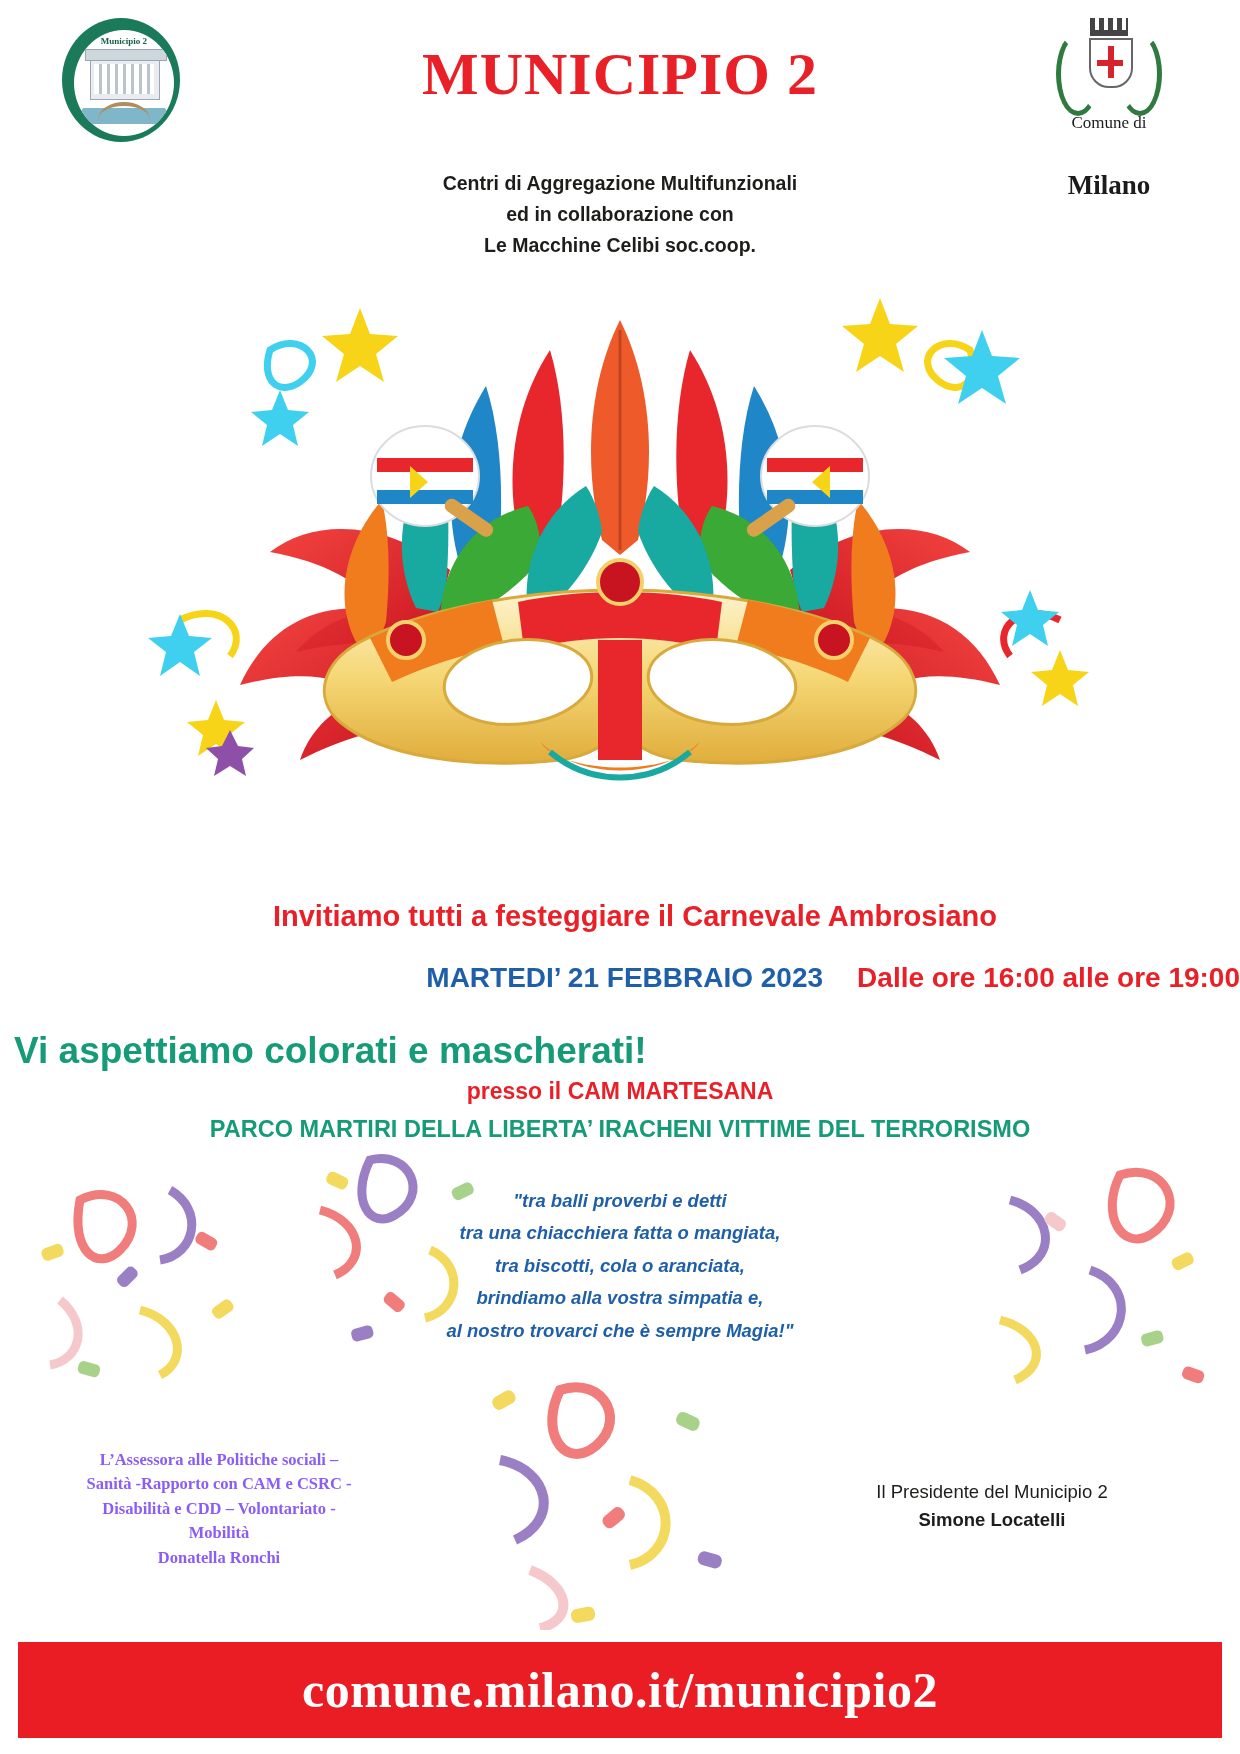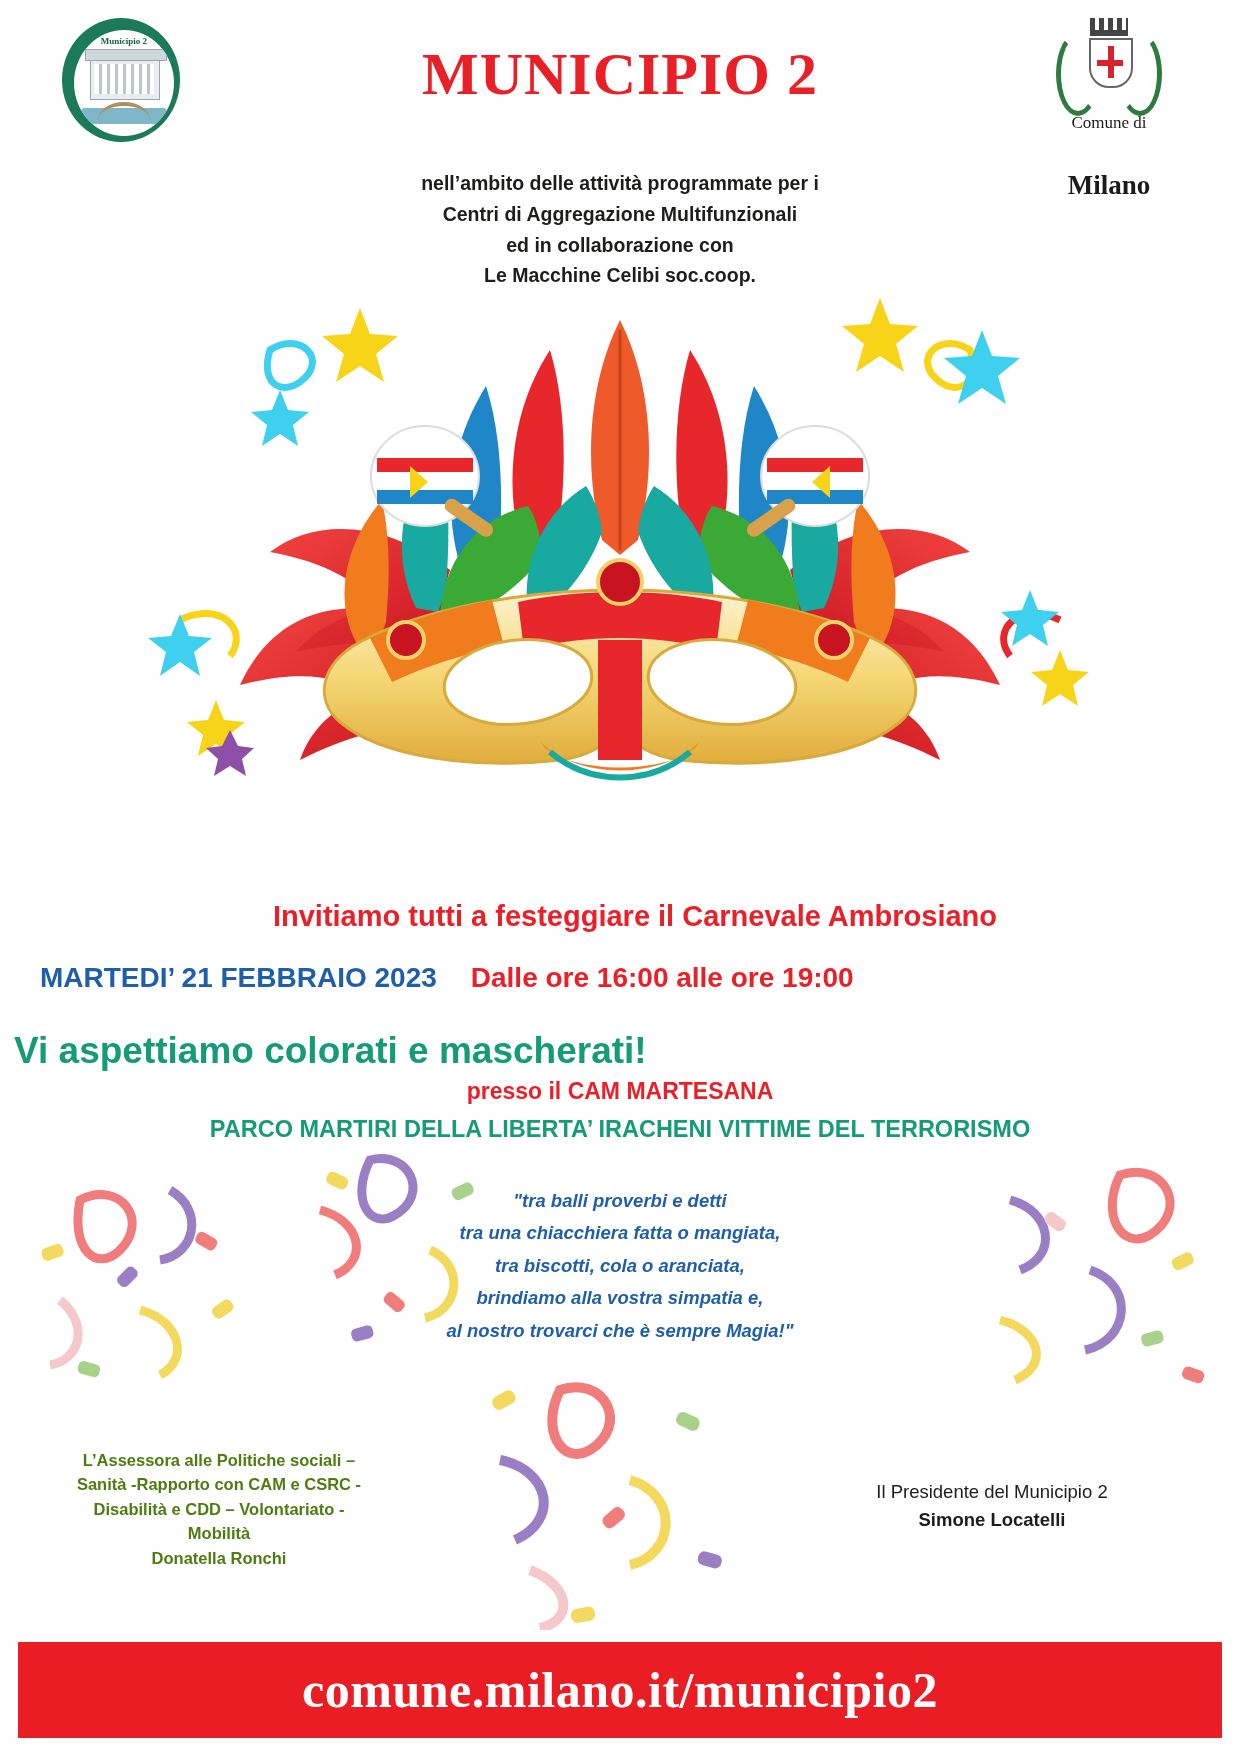--- a/index.html
+++ b/index.html
@@ -207,21 +207,21 @@
     text-align: center;
     font-size: 29px;
     font-weight: bold;
     color: #ea2028;
     padding-left: 30px;
   }
   .line-when {
     position: absolute;
     top: 962px;
     left: 0; right: 0;
-    text-align: left;
+    text-align: right;
     font-size: 28px;
     font-weight: bold;
     white-space: nowrap;
     margin-left: 40px;
   }
   .line-when .date { color: #1f5fa9; }
   .line-when .gap { display: inline-block; width: 34px; }
   .line-when .hours { color: #ea2028; }
 
   .line-wait {
@@ -267,22 +267,23 @@
 
   
   .sig-left {
     position: absolute;
     left: 54px;
     top: 1448px;
     width: 330px;
     text-align: center;
     font-size: 16.5px;
     font-weight: bold;
-    color: #4d7c0f;
+    color: #8b5cf6;
     line-height: 1.48;
+    font-family: Liberation Serif, serif;
   }
   .sig-right {
     position: absolute;
     right: 58px;
     top: 1478px;
     width: 380px;
     text-align: center;
     font-size: 18.5px;
     color: #1d1d1b;
     line-height: 1.5;
@@ -336,21 +337,20 @@
       <div class="wreath-r"></div>
       <div class="crown"></div>
       <div class="shield"></div>
     </div>
     <div class="cap-line">Comune di</div>
     <div class="cap-line big">Milano</div>
   </div>
 </div>
 
 <div class="subhead">
-  <div>nell’ambito delle attività programmate per i</div>
   <div>Centri di Aggregazione Multifunzionali</div>
   <div>ed in collaborazione con</div>
   <div>Le Macchine Celibi soc.coop.</div>
 </div>
 
 <div class="art">
 <svg width="1000" height="500" viewBox="0 0 1000 500" xmlns="http://www.w3.org/2000/svg">
   <defs>
     <linearGradient id="gold" x1="0" y1="0" x2="0" y2="1">
       <stop offset="0" stop-color="#fdf3cf"></stop>

